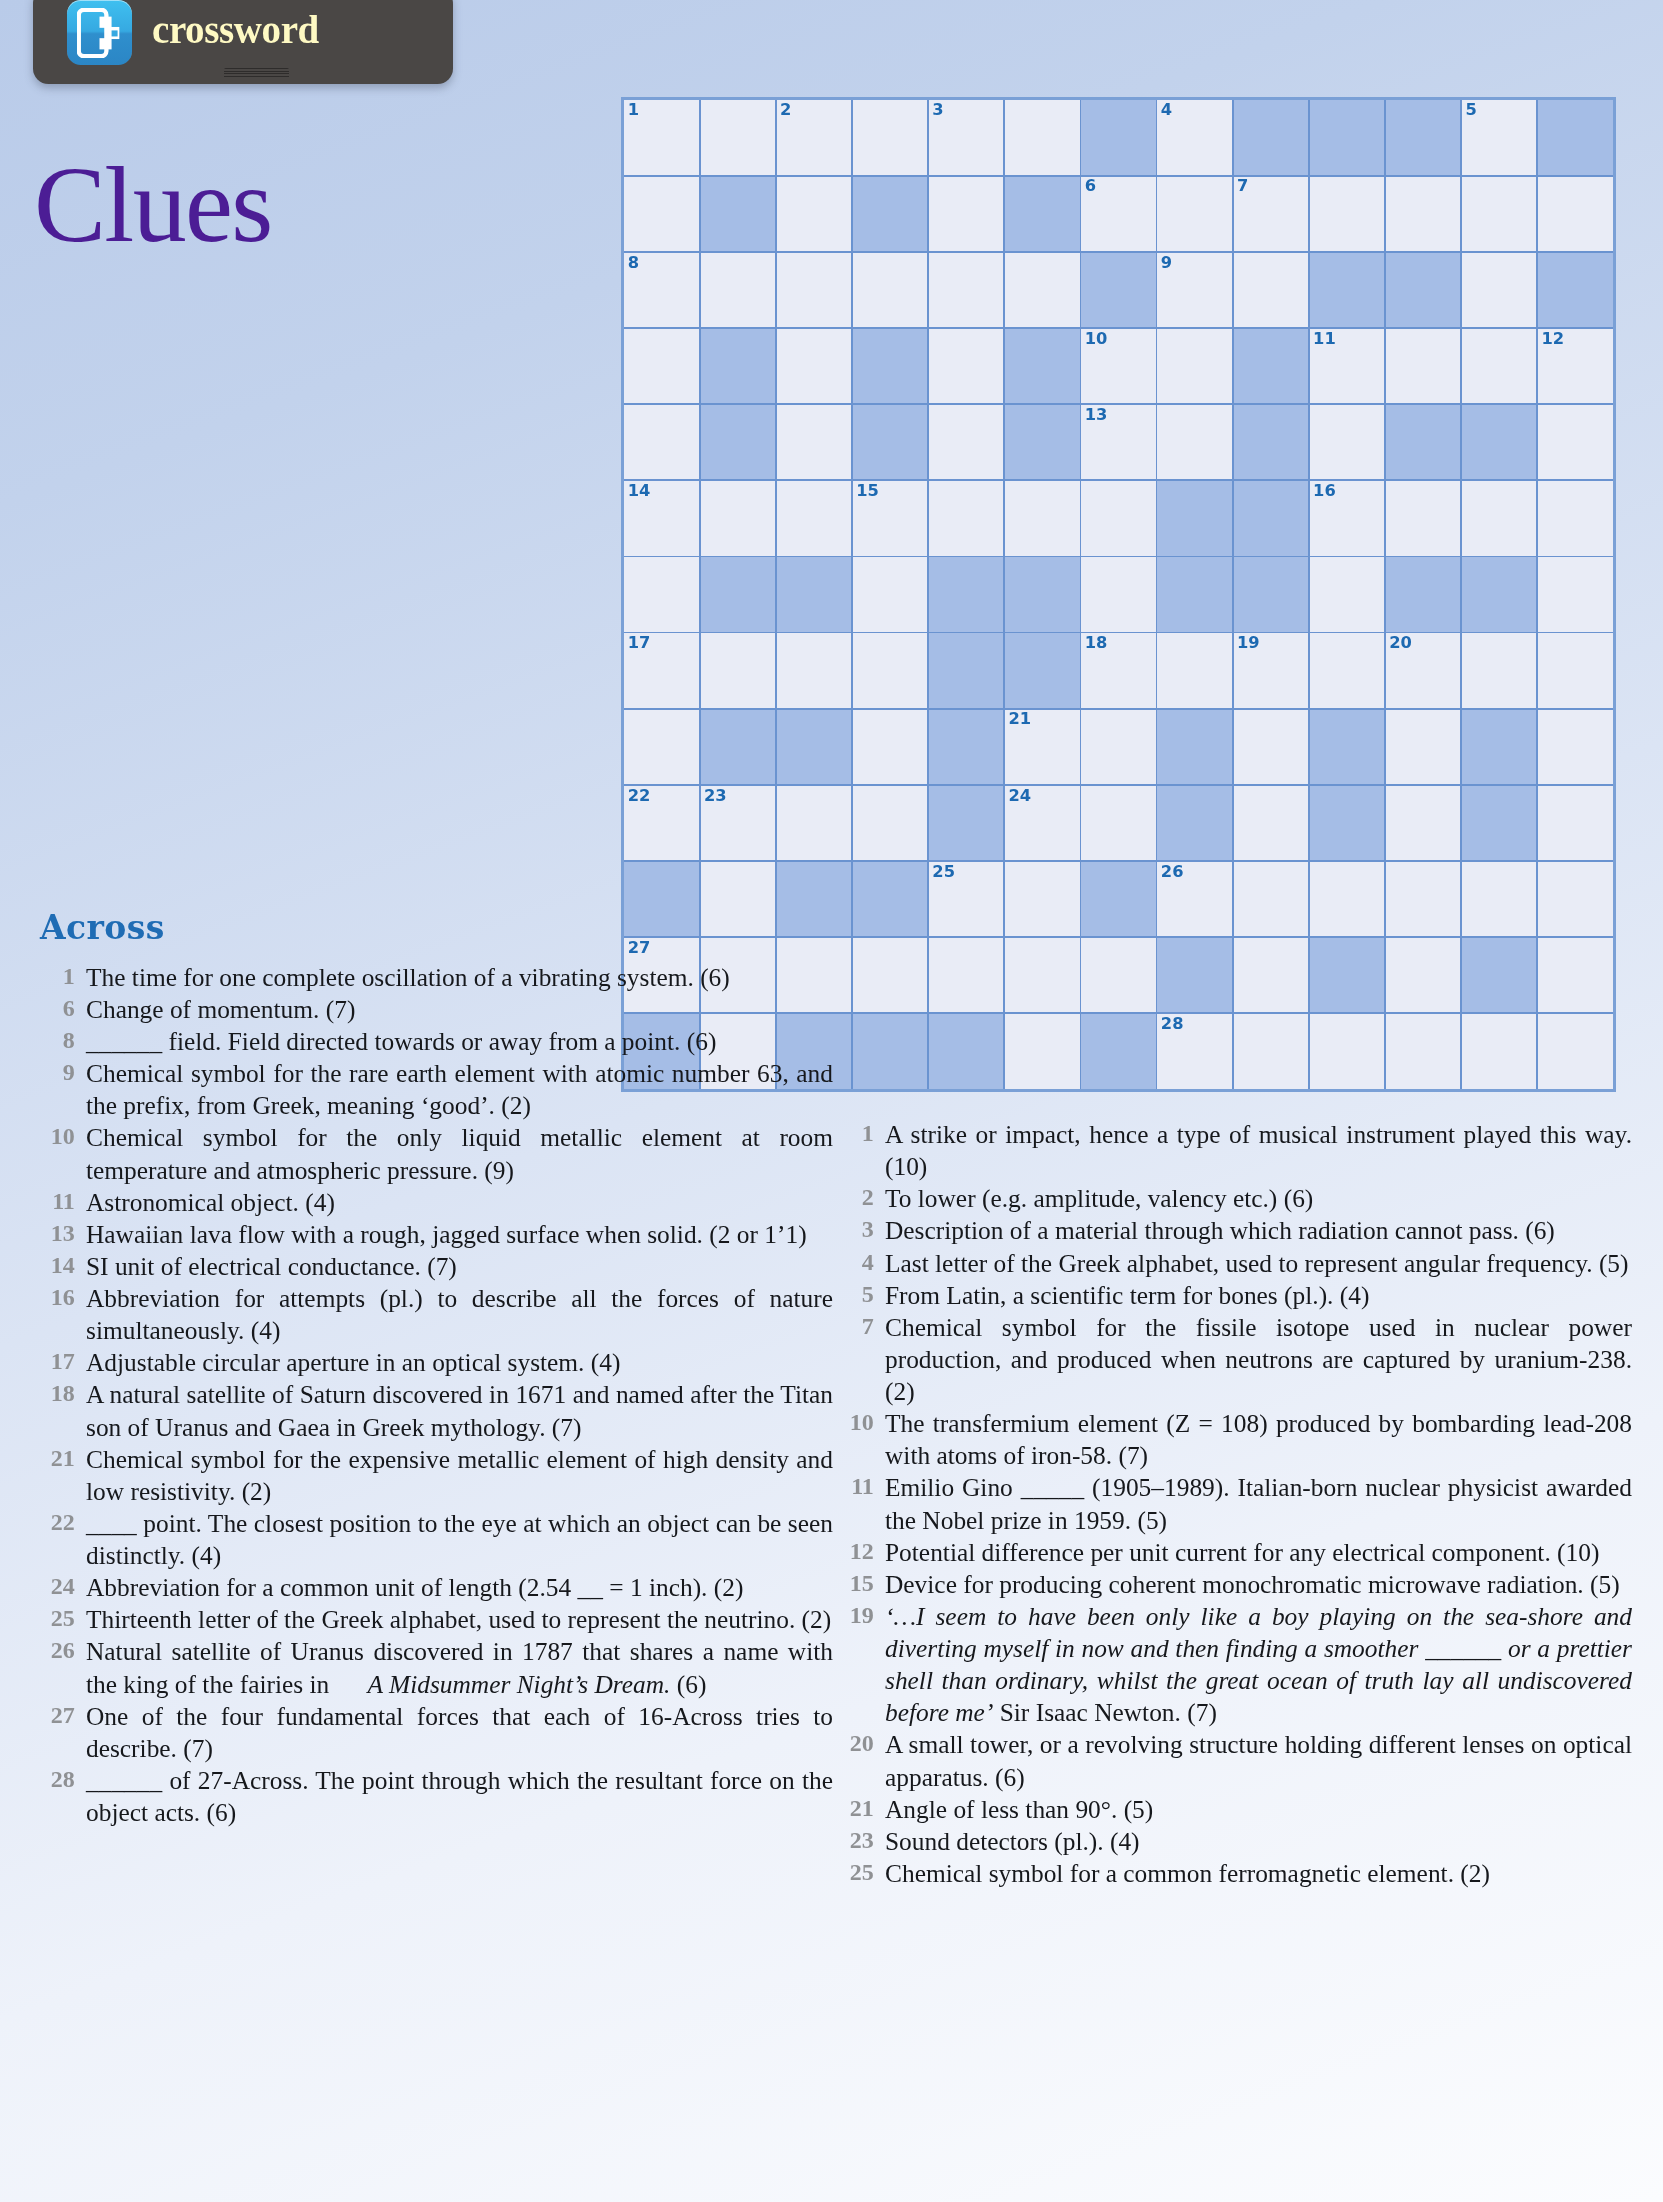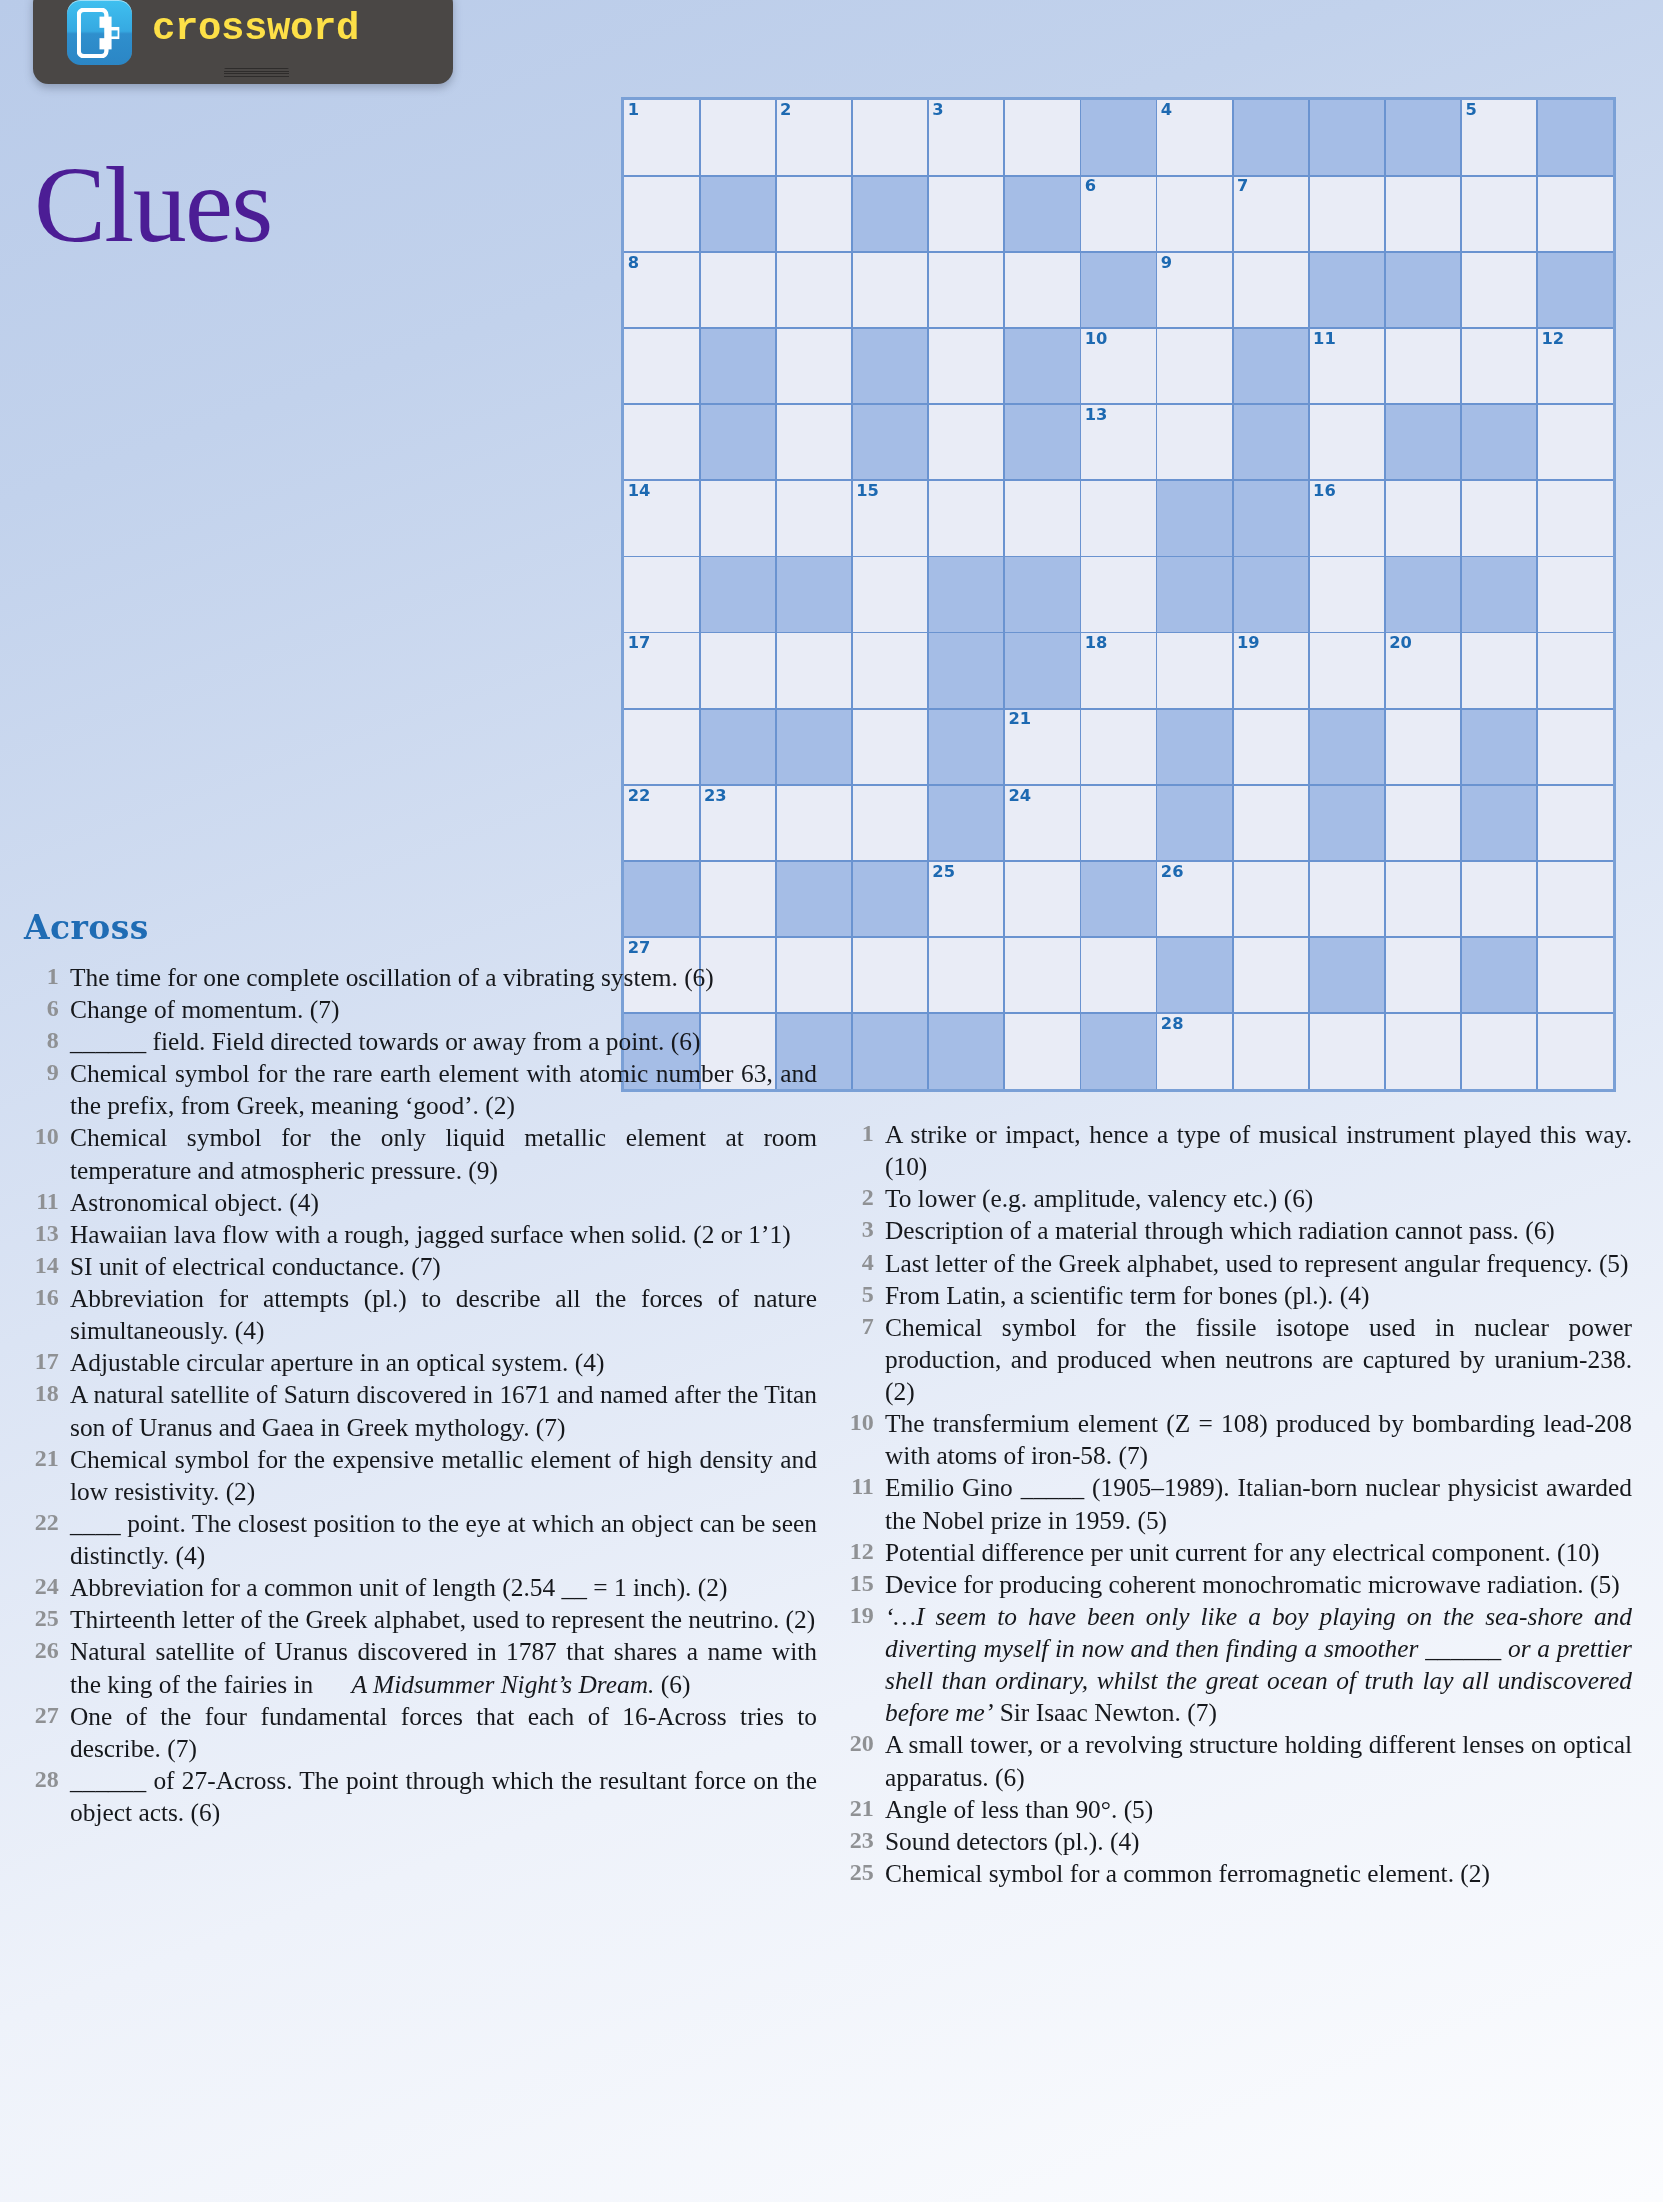--- a/index.html
+++ b/index.html
@@ -35,24 +35,24 @@
     height: 65px;
     border-radius: 13.8px;
     background: linear-gradient(180deg, #3fc0f0 0%, #36a9e1 48%, #2f8fcd 52%, #2b86c5 100%);
     box-shadow: inset 0 0.9px 0 rgba(255,255,255,0.5);
   }
   #app-tab .logo svg { position: absolute; left: 10.3px; top: 7.7px; }
   #app-tab .title {
     position: absolute;
     left: 119px;
     top: 19px;
-    font-family: Liberation Mono, monospace;
+    font-family: Liberation Serif, serif;
     font-weight: bold;
     font-size: 39px;
-    color: #fde047;
+    color: #fef9c3;
     letter-spacing: -0.4px;
   }
   #app-tab .grip {
     position: absolute;
     left: 191px;
     bottom: 6px;
     width: 65px;
     height: 10.3px;
     background: repeating-linear-gradient(
       to bottom,
@@ -106,21 +106,21 @@
     font-size: 16.3px;
     color: #1d69b1;
     line-height: 1.05;
   }
 
   
   .clue-col {
     position: absolute;
     font-family: "Liberation Serif", serif;
   }
-  #across-col { left: 24px; top: 908px; width: 793px; }
+  #across-col { left: 40px; top: 908px; width: 793px; }
   #down-col  { left: 839px; top: 1118px; width: 793px; }
 
   .section-head {
     font-family: "DejaVu Serif", serif;
     font-weight: bold;
     font-size: 33px;
     color: #1f6cb4;
     margin-bottom: 13.8px;
     letter-spacing: 0.4px;
   }

